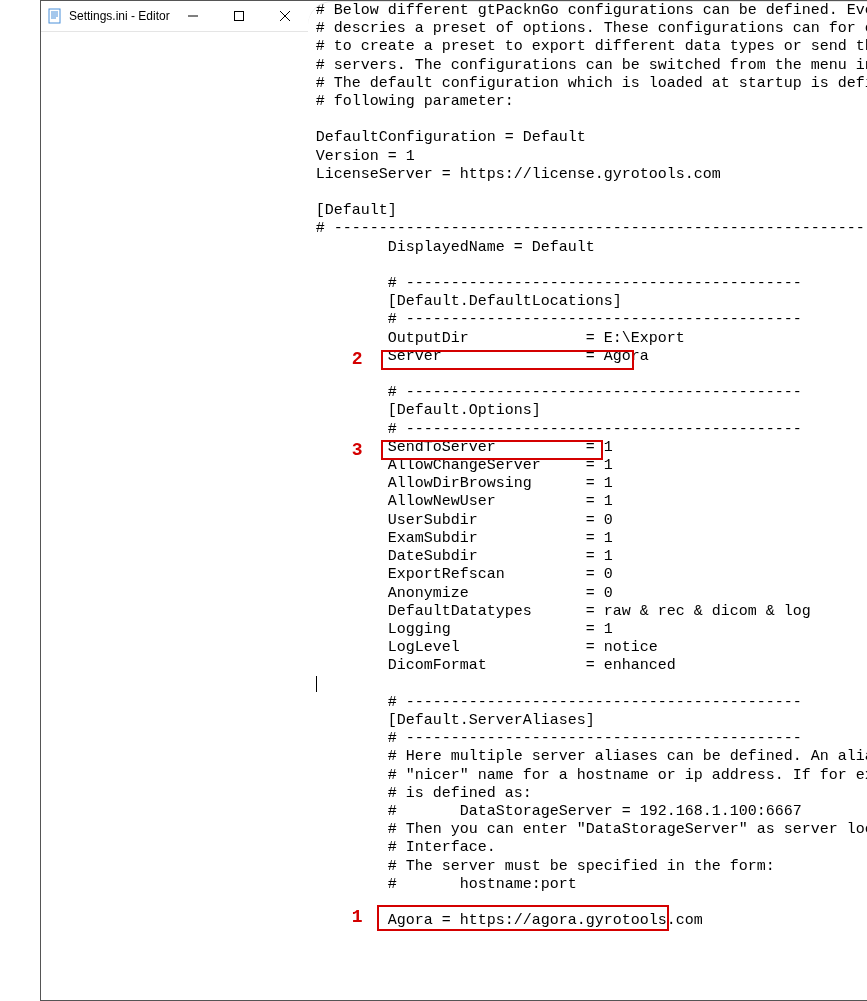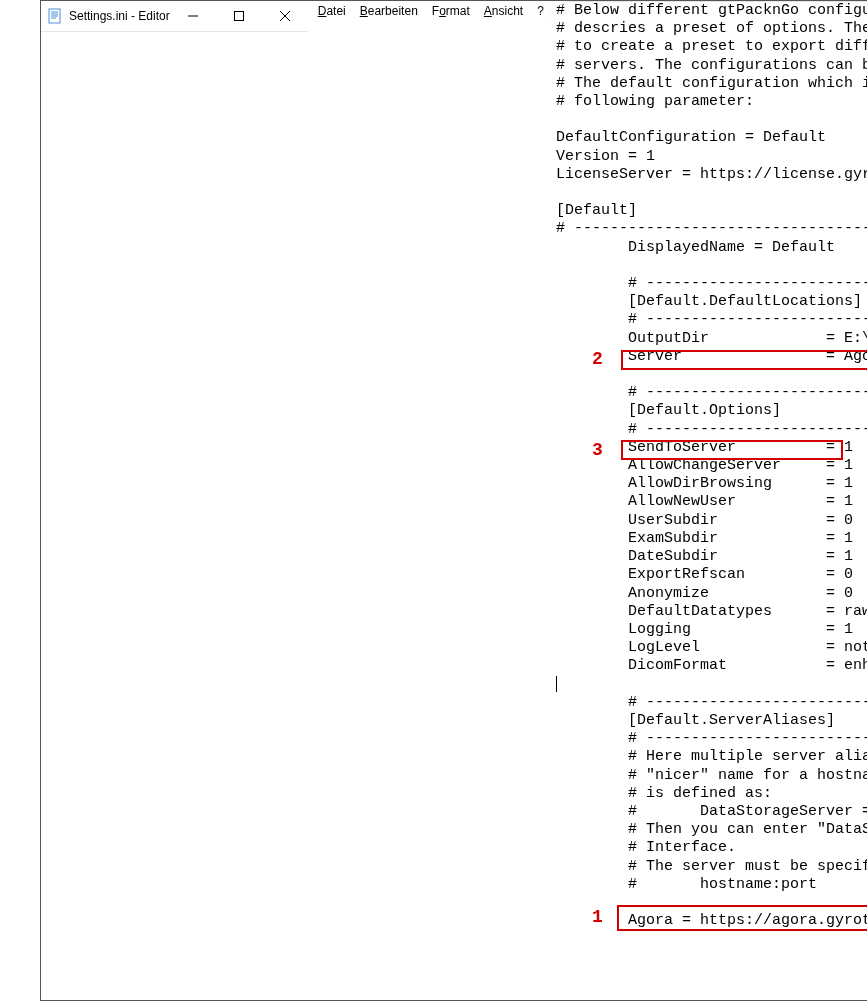--- a/index.html
+++ b/index.html
@@ -176,27 +176,20 @@
       </div>
       <div class="win-btn close">
         <svg viewBox="0 0 10 10">
           <line x1="0" y1="0" x2="10" y2="10" stroke="#000" stroke-width="1"></line>
           <line x1="10" y1="0" x2="0" y2="10" stroke="#000" stroke-width="1"></line>
         </svg>
       </div>
     </div>
   </div>
 
-  <div class="menubar">
-    <span class="menuitem"><span class="ul">D</span>atei</span>
-    <span class="menuitem"><span class="ul">B</span>earbeiten</span>
-    <span class="menuitem">F<span class="ul">o</span>rmat</span>
-    <span class="menuitem"><span class="ul">A</span>nsicht</span>
-    <span class="menuitem">?</span>
-  </div>
 
   <div class="content-area">
     <div class="editor" id="editor"># Below different gtPacknGo configurations can be defined. Every configuration
 # descries a preset of options. These configurations can for example be used
 # to create a preset to export different data types or send the data to different
 # servers. The configurations can be switched from the menu in the user interface.
 # The default configuration which is loaded at startup is defined by the the
 # following parameter:
 
 DefaultConfiguration = Default

